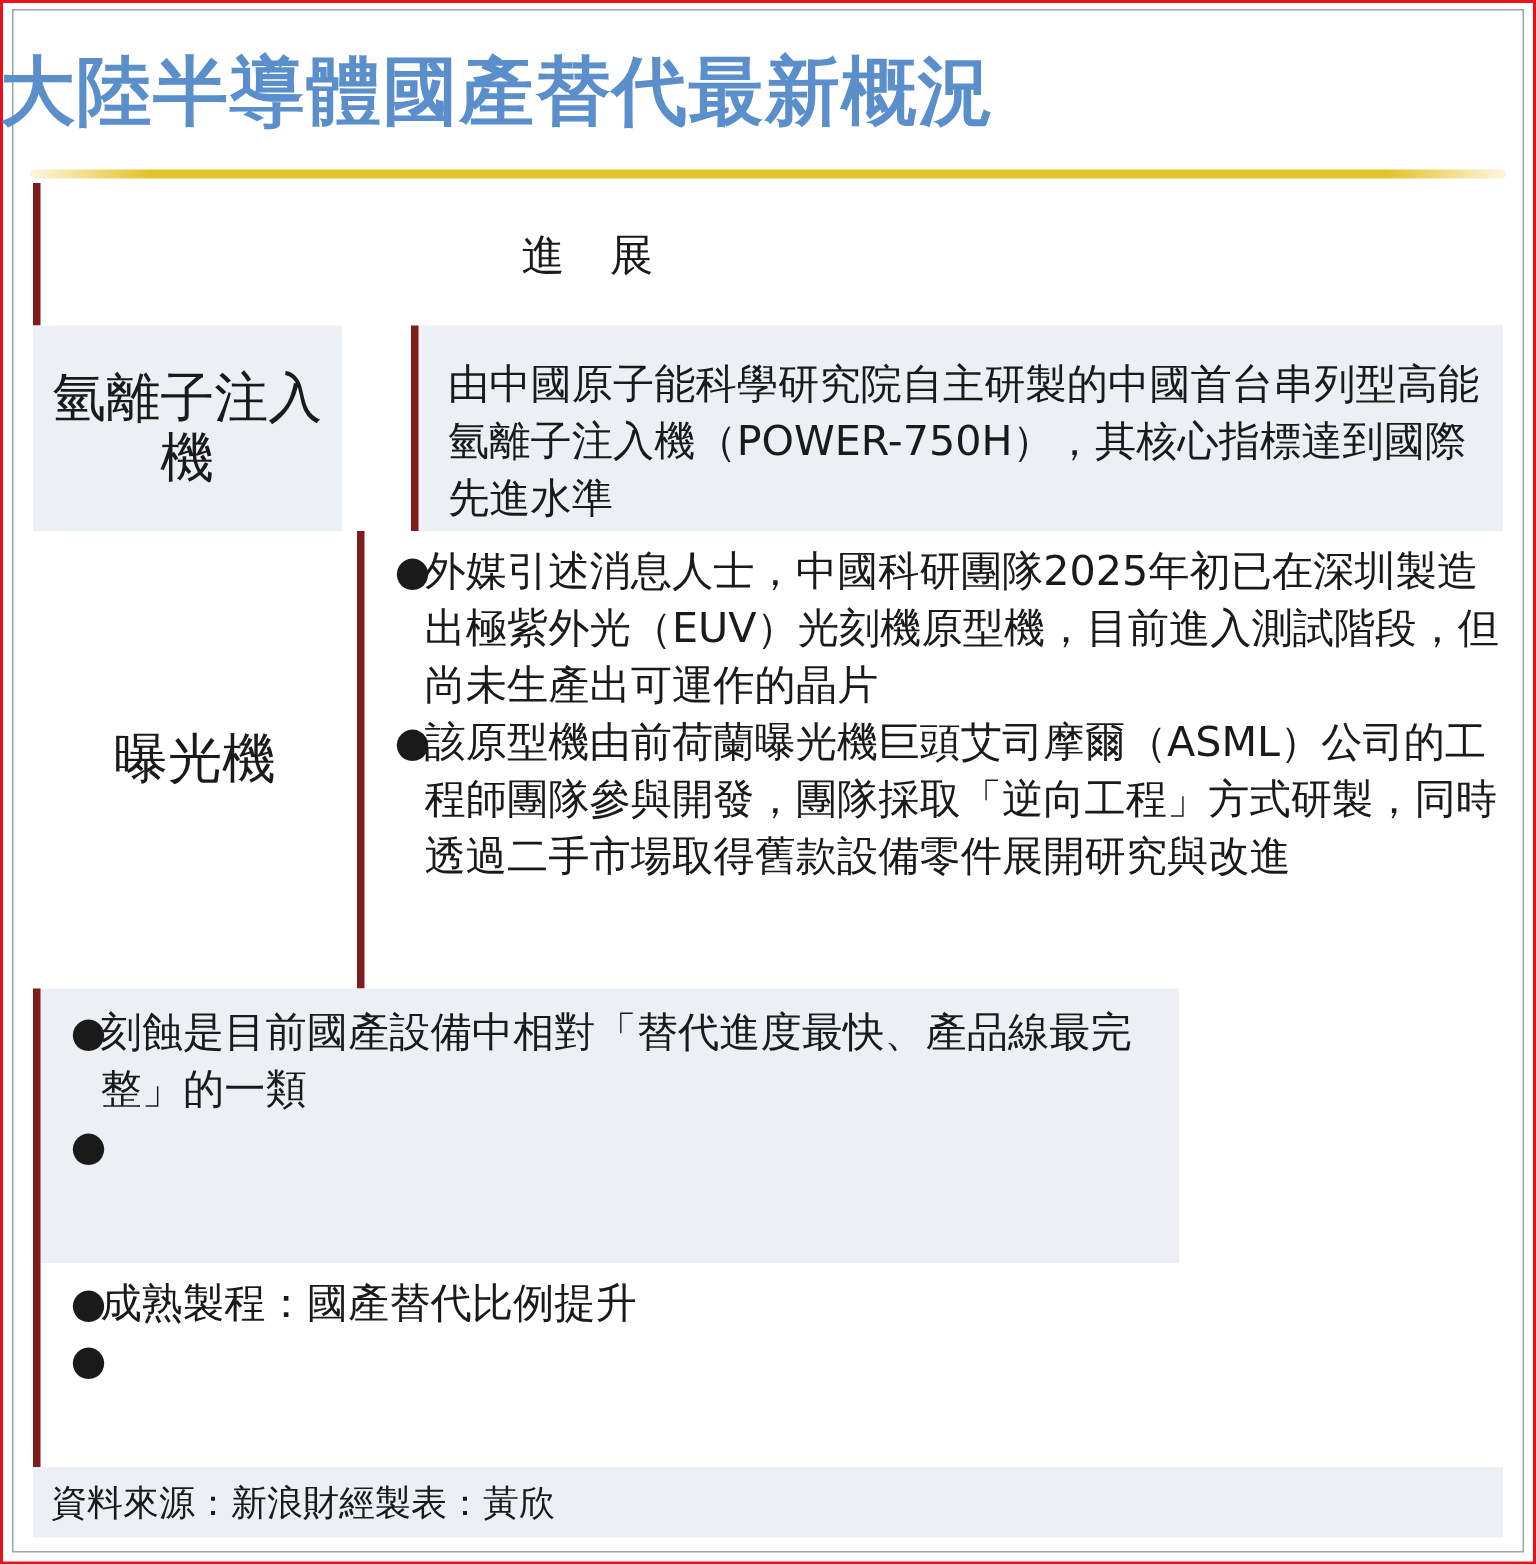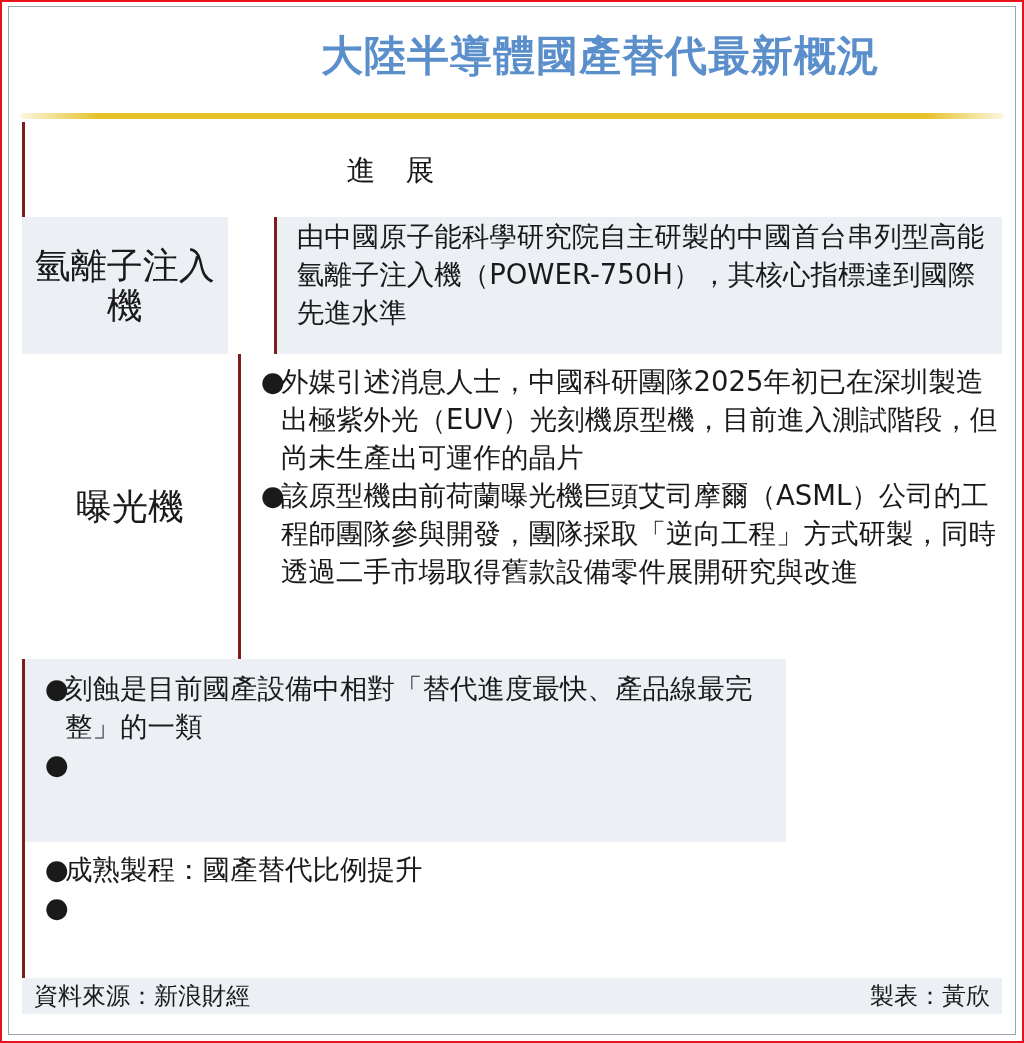--- a/index.html
+++ b/index.html
@@ -2,44 +2,44 @@
 <html><head>
 <meta charset="utf-8">
 <style>
   html, body { margin: 0; padding: 0; background: #ffffff; }
   body { width: 1024px; height: 1043px; position: relative; overflow: hidden;
          font-family: "DejaVu Sans", "Liberation Sans", sans-serif; color: #1a1a1a; }
   .outer-red { position: absolute; left: 0; top: 0; width: 1020px; height: 1039px;
                border: 2px solid #e8121c; }
   .inner-frame { position: absolute; left: 8px; top: 6px; width: 1006px; height: 1027px;
                  border: 1px solid #9aa4ae; background: #ffffff; }
-  .title { position: absolute; left: 0; top: 28px; width: 880px; text-align: right;
-           font-size: 42px; font-weight: bold; color: #5b8fcb; letter-spacing: 1px; }
+  .title { position: absolute; left: 0; top: 28px; width: 880px; text-align: left;
+           font-size: 50px; font-weight: bold; color: #5b8fcb; letter-spacing: 1px; }
   .gold-rule { position: absolute; left: 20px; top: 113px; width: 984px; height: 6px;
                background: linear-gradient(to right, rgba(233,196,58,0.15) 0%, #e6c22a 8%, #e6c22a 92%, rgba(233,196,58,0.15) 100%);
                border-radius: 3px; }
   .table { position: absolute; left: 22px; top: 122px; width: 980px; }
   .row { position: relative; display: flex; }
   .row.shaded .c1, .row.shaded .c2 { background: #eceff4; }
   .c1 { width: 216px; display: flex; align-items: center; justify-content: center;
         text-align: center; font-size: 36px; line-height: 40px; }
-  .c2 { width: 764px; border-left: 3px solid #7f1d1d; padding: 6px 0 6px 20px;
+  .c2 { width: 764px; border-left: 5px solid #7f1d1d; padding: 6px 0 6px 20px;
         box-sizing: border-box; font-size: 27.5px; line-height: 38px; }
   .header .c1 { height: 95px; font-size: 29px; line-height: 38px; }
   .header .c2 { height: 95px; display: flex; align-items: center; justify-content: center;
                 font-size: 29px; letter-spacing: 30px; padding: 0; }
   .row-ion { height: 137px; }
-  .row-ion .c2 { padding-top: 0; margin-left: 46px; }
+  .row-ion .c2 { padding-top: 20px; margin-left: 46px; }
   .row-litho { height: 305px; }
   .row-etch { height: 183px; }
   .row-film { height: 137px; }
   .bullet { position: relative; padding-left: 20px; }
   .bullet .dot { position: absolute; left: 0; top: 0; }
-  .footer { position: absolute; left: 22px; top: 978px; width: 980px; height: 36px;
-            background: #eceff4; display: flex; justify-content: space-between; align-items: center;
+  .footer { position: absolute; left: 22px; top: 978px; width: 980px; height: 47px;
+            background: #eceff4; display: flex; justify-content: flex-start; align-items: center;
             font-size: 24px; padding: 0 12px; box-sizing: border-box; }
 </style>
 </head>
 <body>
 
 <div class="outer-red"></div>
 <div class="inner-frame"></div>
 
 <div class="title">大陸半導體國產替代最新概況</div>
 <div class="gold-rule"></div>

